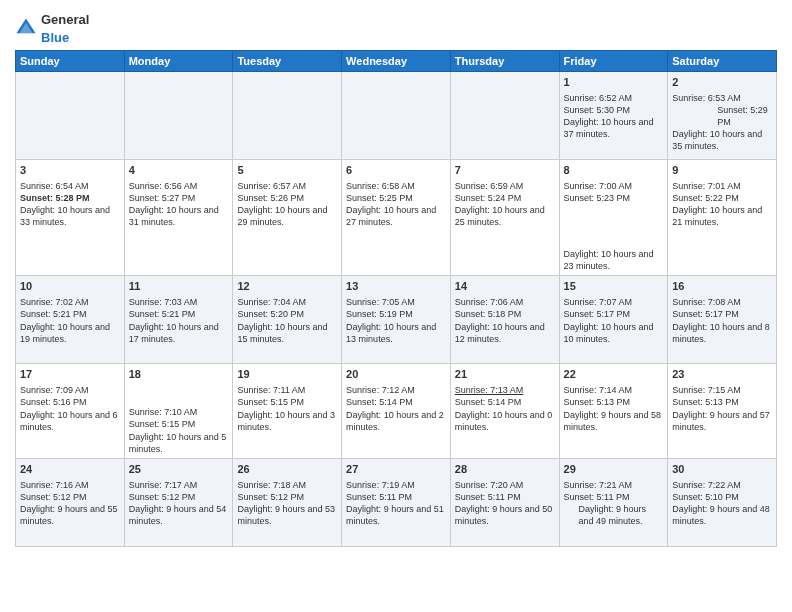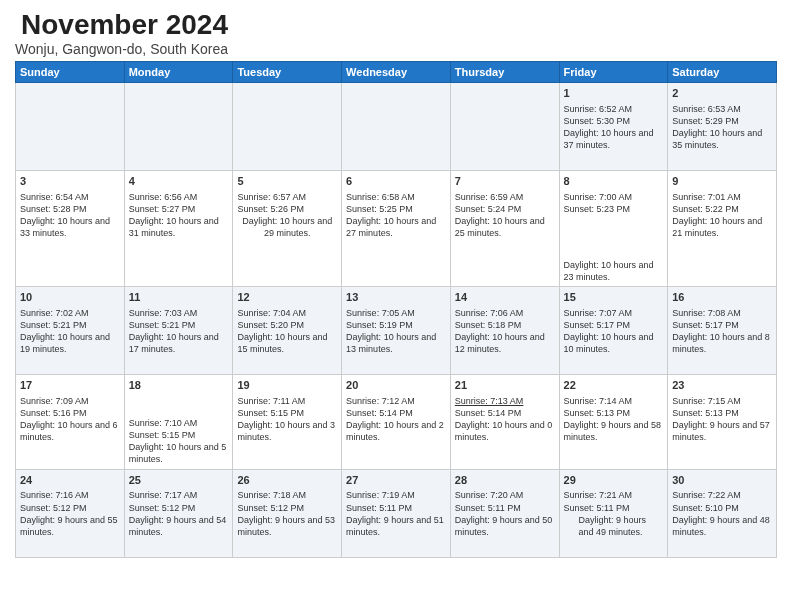--- a/index.html
+++ b/index.html
@@ -90,23 +90,29 @@
       font-weight: bold;
       display: block;
       margin-bottom: 2px;
     }
   </style>
 </head>
 <body>
 
 <div class="container">
   <div class="header-row">
-    <div class="title-block">
-      <div class="month-title">November 2024</div>
-      <div class="subtitle">Wonju, Gangwon-do, South Korea</div>
+    <div class="logo">
+      <svg class="logo-icon" viewBox="0 0 30 30">
+        <polygon points="15,2 28,22 2,22" fill="#2176c7"></polygon>
+        <polygon points="15,8 24,22 6,22" fill="#fff" opacity="0.3"></polygon>
+      </svg>
+      <div>
+        <span class="logo-text-general">General</span><br>
+        <span class="logo-text-blue">Blue</span>
+      </div>
     </div>
   </div>
 
   <table>
     <thead>
       <tr>
         <th>Sunday</th>
         <th>Monday</th>
         <th>Tuesday</th>
         <th>Wednesday</th>
@@ -124,42 +130,42 @@
           <td></td>
           <td>
             <span class="day-num">1</span>
             <span style="display: block;">Sunrise: 6:52 AM</span>
             <span style="display: block;">Sunset: 5:30 PM</span>
             <span style="display: block;">Daylight: 10 hours and 37 minutes.</span>
           </td>
           <td>
             <span class="day-num">2</span>
             <span style="display: block;">Sunrise: 6:53 AM</span>
-            <span style="display: block;">Sunset: 5:29 PM</span>
+            <span style="display: block; margin-left: 45px;">Sunset: 5:29 PM</span>
             <span style="display: block;">Daylight: 10 hours and 35 minutes.</span>
           </td>
         </tr>
         <tr>
           <td>
             <span class="day-num">3</span>
             <span style="display: block;">Sunrise: 6:54 AM</span>
-            <span style="display: block;">Sunset: 5:28 PM</span>
+            <span style="display: block; font-weight: bold;">Sunset: 5:28 PM</span>
             <span style="display: block;">Daylight: 10 hours and 33 minutes.</span>
           </td>
           <td>
             <span class="day-num">4</span>
             <span style="display: block;">Sunrise: 6:56 AM</span>
             <span style="display: block;">Sunset: 5:27 PM</span>
             <span style="display: block;">Daylight: 10 hours and 31 minutes.</span>
           </td>
           <td>
             <span class="day-num">5</span>
             <span style="display: block;">Sunrise: 6:57 AM</span>
             <span style="display: block;">Sunset: 5:26 PM</span>
-            <span style="display: block; text-align: center;">Daylight: 10 hours and 29 minutes.</span>
+            <span style="display: block;">Daylight: 10 hours and 29 minutes.</span>
           </td>
           <td>
             <span class="day-num">6</span>
             <span style="display: block;">Sunrise: 6:58 AM</span>
             <span style="display: block;">Sunset: 5:25 PM</span>
             <span style="display: block;">Daylight: 10 hours and 27 minutes.</span>
           </td>
           <td>
             <span class="day-num">7</span>
             <span style="display: block;">Sunrise: 6:59 AM</span>

